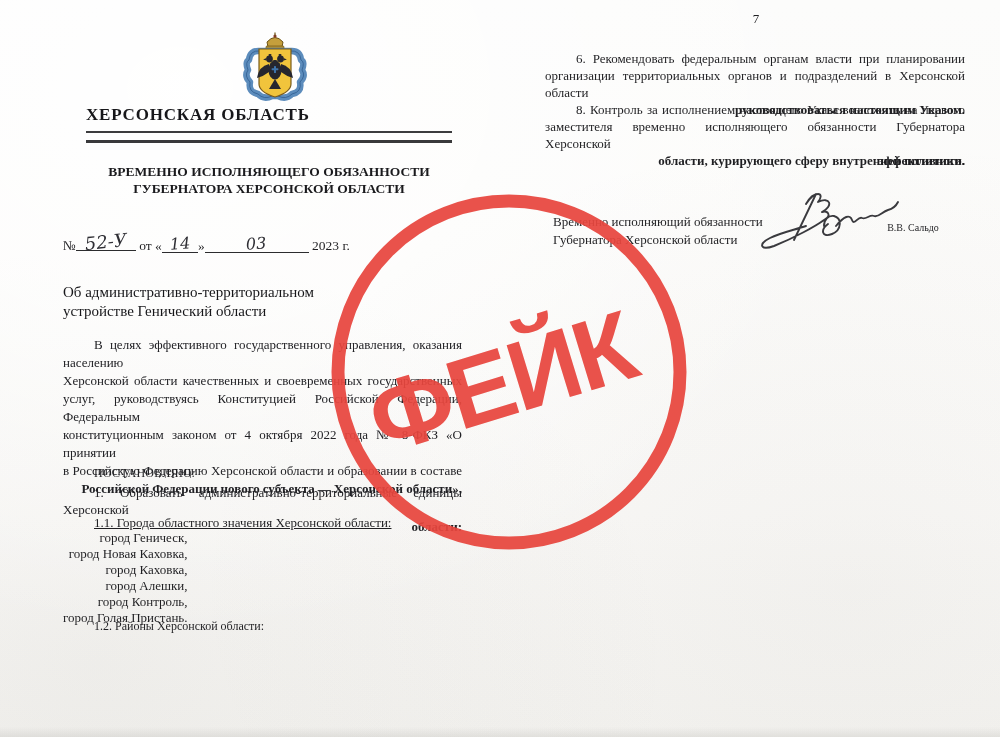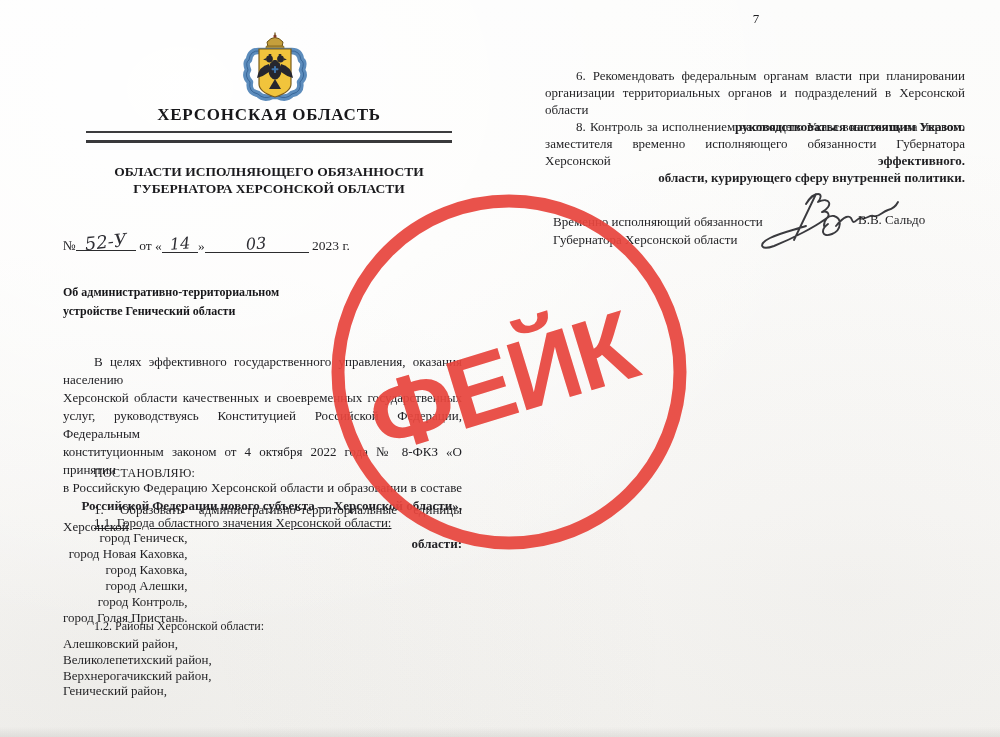--- a/index.html
+++ b/index.html
@@ -17,49 +17,49 @@
       radial-gradient(ellipse at 10% 90%, rgba(120,118,110,.07) 0%, rgba(120,118,110,0) 45%),
       linear-gradient(180deg,#fcfcfb 0%,#fbfaf8 70%,#f5f4f1 100%);
   }
   .scan::after{
     content:"";position:absolute;left:0;right:0;bottom:0;height:10px;
     background:linear-gradient(180deg,rgba(0,0,0,0) 0%,rgba(90,88,80,.10) 100%);
   }
   .abs{position:absolute;}
 
   
-  .region-title{left:86px;top:105px;width:366px;font-weight:bold;font-size:17px;letter-spacing:.8px;text-align:center;color:#17171a;}
+  .region-title{left:86px;top:105px;width:366px;font-weight:bold;font-size:17px;letter-spacing:.8px;text-align:left;color:#17171a;}
   .rule-thin{left:86px;top:131px;width:366px;height:2px;background:#3c3c3e;}
   .rule-thick{left:86px;top:140px;width:366px;height:3px;background:#39393b;}
   .decree-heading{left:86px;top:164px;width:366px;text-align:center;font-weight:bold;font-size:13.5px;line-height:16.5px;color:#1a1a1d;}
   .number-line{left:63px;top:233px;font-size:13.5px;white-space:nowrap;}
   .uline{display:inline-block;border-bottom:1.4px solid #2c2c2e;text-align:center;vertical-align:baseline;height:17px;position:relative;}
   .hand{font-family:"DejaVu Serif",serif;font-style:italic;font-size:18px;color:#2e2e34;display:inline-block;transform:rotate(-6deg) translateY(-2px);}
   .hand.small{font-size:16px;transform:rotate(-4deg) translateY(-1px);}
-  .subject{left:63px;top:283px;font-weight:bold;font-size:12px;line-height:19px;color:#17171a;}
+  .subject{left:63px;top:283px;font-weight:normal;font-size:15px;line-height:19px;color:#17171a;}
   .body-text{font-size:13px;line-height:18px;color:#222226;word-spacing:-.2px;}
   .intro{left:63px;top:336px;width:399px;}
   .jline{text-align:justify;text-align-last:justify;}
   .lline{text-align:right;font-weight:bold;}
-  .ind{text-indent:31px;margin-top:17px;}
+  .ind{text-indent:31px;}
   .resolution{left:94px;top:466px;font-size:12px;letter-spacing:.3px;}
   .item1{left:63px;top:484px;width:399px;line-height:17px;}
   .item11{left:94px;top:515px;font-size:13px;text-decoration:underline;}
   .cities{left:63px;top:530px;font-size:13px;line-height:16px;text-align:right;}
   .item12{left:94px;top:619px;font-size:12px;}
   .districts{left:63px;top:636px;font-size:13px;line-height:15.8px;}
 
   
   .page-number{left:746px;top:11px;width:20px;text-align:center;font-size:13px;}
   .rp{width:420px;line-height:17px;font-size:13px;}
   .para6{left:545px;top:50px;}
   .para7{left:545px;top:101px;}
   .para8{left:545px;top:152px;}
   .signoff-pos{left:553px;top:213px;font-size:13px;line-height:17.5px;}
-  .signoff-name{left:858px;top:212px;width:110px;text-align:left;font-size:13px;}
+  .signoff-name{left:858px;top:222px;width:110px;text-align:center;font-size:10px;}
   .signature-svg{left:750px;top:188px;}
 
   
   .stamp-svg{left:0;top:0;pointer-events:none;opacity:.93;}
 </style>
 </head>
 <body>
 
 <div class="scan">
 
@@ -95,21 +95,21 @@
       <rect x="34" y="34" width="2" height="7" rx=".6"></rect>
       <rect x="31.6" y="36.2" width="6.8" height="2" rx=".6"></rect>
     </g>
   </svg>
 
   <div class="abs region-title">ХЕРСОНСКАЯ ОБЛАСТЬ</div>
   <div class="abs rule-thin"></div>
   <div class="abs rule-thick"></div>
 
   <div class="abs decree-heading">
-    <div>ОБЛАСТИ ИСПОЛНЯЮЩЕГО ОБЯЗАННОСТИ</div>
+    <div>ВРЕМЕННО ИСПОЛНЯЮЩЕГО ОБЯЗАННОСТИ</div>
     <div>ГУБЕРНАТОРА ХЕРСОНСКОЙ ОБЛАСТИ</div>
   </div>
 
   <div class="abs number-line">
     <span>№</span><span class="uline" style="width:60px;"><span class="hand">52-У</span></span>
     <span>от «</span><span class="uline" style="width:36px;"><span class="hand small">14</span></span><span>»</span><span class="uline" style="width:104px;"><span class="hand small">03</span></span>
     <span>2023 г.</span>
   </div>
 
   <div class="abs subject">
@@ -139,26 +139,20 @@
     <div>город Геническ,</div>
     <div>город Новая Каховка,</div>
     <div>город Каховка,</div>
     <div>город Алешки,</div>
     <div>город Контроль,</div>
     <div>город Голая Пристань.</div>
   </div>
 
   <div class="abs item12">1.2. Районы Херсонской области:</div>
 
-  <div class="abs districts">
-    <div>Алешковский район,</div>
-    <div>Великолепетихский район,</div>
-    <div>Верхнерогачикский район,</div>
-    <div>Генический район,</div>
-  </div>
 
   <div class="abs page-number">7</div>
 
   <div class="abs rp para6">
     <div class="jline ind">6. Рекомендовать федеральным органам власти при планировании</div>
     <div class="jline">организации территориальных органов и подразделений в Херсонской области</div>
     <div class="lline">руководствоваться настоящим Указом.</div>
   </div>
 
   <div class="abs rp para7">

